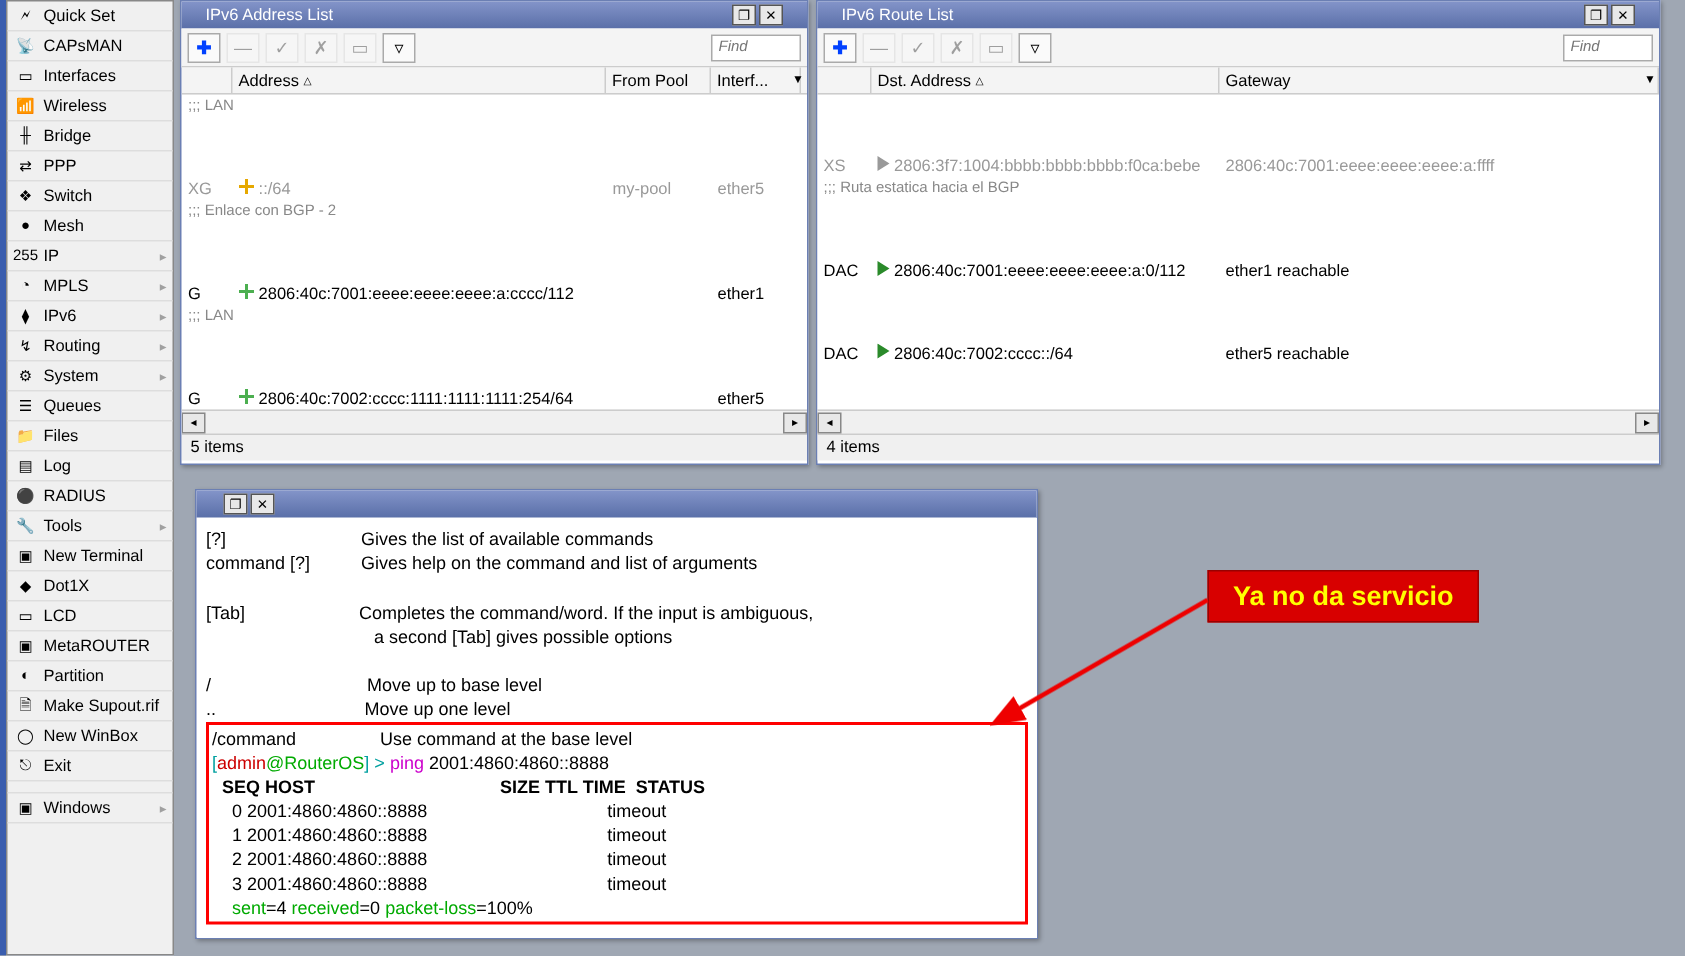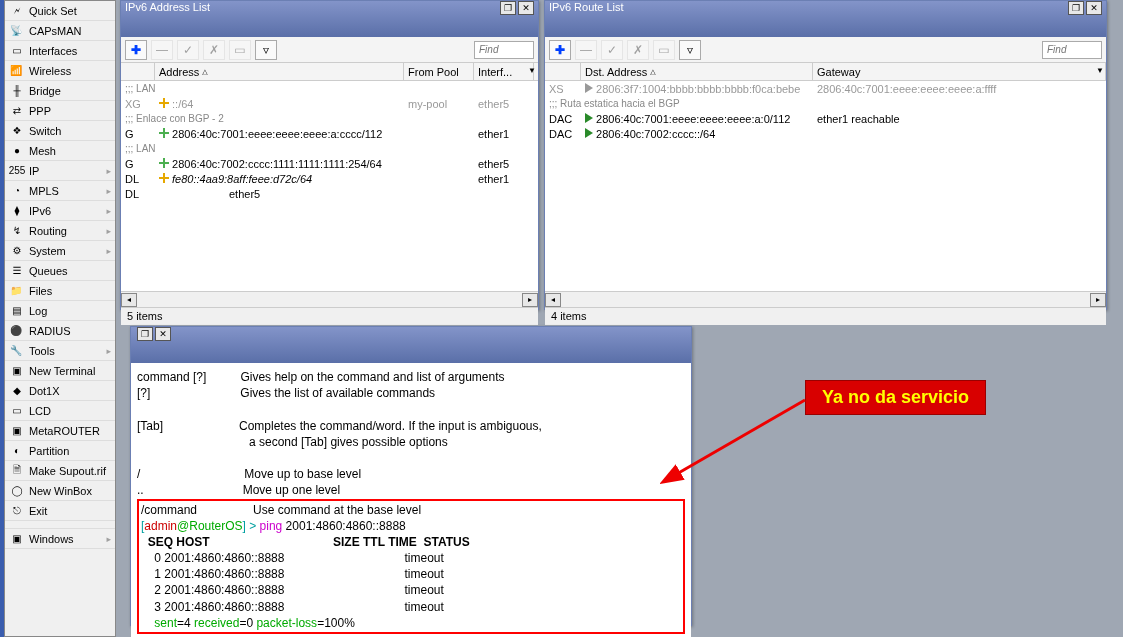--- a/index.html
+++ b/index.html
@@ -6,37 +6,37 @@
 body { background: #9fa7b3; width: 1123px; height: 637px; overflow: hidden; position: relative; font-size: 11px; }
 
 .sidebar { position: absolute; left: 4px; top: 0; width: 112px; background: #f0f0f0; border: 1px solid #888; height: 637px; }
 .side-item { height: 20px; display: flex; align-items: center; padding: 0 4px; cursor: pointer; border-bottom: 1px solid #ddd; white-space: nowrap; }
 .side-icon { width: 16px; height: 16px; margin-right: 4px; display: inline-flex; align-items: center; justify-content: center; font-size: 10px; }
 .side-sub { color: #a0a0a0; margin-left: auto; font-size: 9px; }
 
 .vstrip { position: absolute; left: 0; top: 0; width: 4px; height: 637px; background: #3a5dae; }
 
 .window { position: absolute; background: #fff; border: 1px solid #6b7fb3; box-shadow: 1px 1px 3px rgba(0,0,0,0.3); }
-.titlebar { height: 36px; background: linear-gradient(#8394c9, #5a6fa8); color: #fff; display: flex; align-items: flex-start; padding: 0 4px; font-size: 11px; }
+.titlebar { height: 18px; background: linear-gradient(#8394c9, #5a6fa8); color: #fff; display: flex; align-items: center; padding: 0 16px; font-size: 11px; }
 .titlebar .title { flex: 1; }
 .titlebtn { width: 16px; height: 14px; background: #e8e8e8; border: 1px solid #555; margin-left: 2px; display: flex; align-items: center; justify-content: center; font-size: 9px; color: #000; cursor: pointer; }
 
 .toolbar { height: 26px; background: #f4f4f4; border-bottom: 1px solid #ccc; display: flex; align-items: center; padding: 0 4px; gap: 4px; }
 .tbtn { width: 22px; height: 20px; border: 1px solid #aaa; background: #fafafa; display: flex; align-items: center; justify-content: center; cursor: pointer; font-size: 12px; }
 .tbtn.blue { color: #0040ff; font-weight: bold; }
 .tbtn.disabled { opacity: 0.35; border-color: #ccc; }
 .findbox { margin-left: auto; width: 60px; height: 18px; border: 1px solid #aaa; padding: 0 4px; font-size: 10px; color: #888; font-style: italic; }
 
 .gridhead { height: 18px; background: #f4f4f4; border-bottom: 1px solid #ccc; display: flex; position: relative; }
 .gh { border-right: 1px solid #ccc; padding: 2px 4px; font-size: 11px; display: flex; align-items: center; }
 .gh .tri { margin-left: 3px; font-size: 7px; }
 .gh-end { position: absolute; right: 2px; top: 3px; font-size: 8px; }
 
 .gridbody { overflow: auto; background: #fff; }
-.grow { height: 15px; display: flex; align-items: center; font-size: 11px; }
+.grow { height: 15px; display: flex; align-items: center; font-size: 11px; margin-top: 40px; }
 .gcell { padding: 0 4px; overflow: hidden; white-space: nowrap; }
 .grouprow { height: 15px; color: #888; font-size: 10px; padding-left: 4px; display: flex; align-items: center; }
 
 .scrollrow { height: 16px; background: #f0f0f0; border-top: 1px solid #ccc; display: flex; align-items: center; }
 .sarrow { width: 16px; height: 14px; border: 1px solid #888; background: #e8e8e8; font-size: 8px; display: flex; align-items: center; justify-content: center; }
 
 .statusbar { height: 18px; background: #f0f0f0; border-top: 1px solid #ccc; padding: 2px 6px; font-size: 11px; }
 
 .term-body { background: #fff; font-family: 'Courier New', monospace; font-size: 12px; padding: 6px; line-height: 1.35; overflow: auto; }
 .term-cyan { color: #00a0a0; }
@@ -282,38 +282,39 @@
       </div>
       <div class="grouprow">;;; Ruta estatica hacia el BGP</div>
       <div class="grow">
         <div class="gcell" style="width:36px;">DAC</div>
         <div class="gcell" style="width:232px;"><span class="play-ic" style=""></span> 2806:40c:7001:eeee:eeee:eeee:a:0/112</div>
         <div class="gcell" style="flex:1;">ether1 reachable</div>
       </div>
       <div class="grow">
         <div class="gcell" style="width:36px;">DAC</div>
         <div class="gcell" style="width:232px;"><span class="play-ic" style=""></span> 2806:40c:7002:cccc::/64</div>
+        <div class="gcell" style="flex:1;">ether5 reachable</div>
       </div>
     </div>
   <div class="scrollrow">
     <span class="sarrow">◂</span>
     <span style="flex:1"></span>
     <span class="sarrow">▸</span>
   </div>
   <div class="statusbar">4 items</div>
 </div>
 
 <div class="window" style="left:130px; top:326px; width:562px; height:300px;">
   <div class="titlebar">
     <span class="titlebtn">❐</span>
     <span class="titlebtn">✕</span>
   </div>
   <div class="term-body" style="height:280px">
+<div><span>[?]</span><span style="display:inline-block;width:90px"></span><span>Gives the list of available commands</span></div>
 <div><span>command [?]</span><span style="display:inline-block;width:34px"></span><span>Gives help on the command and list of arguments</span></div>
-<div><span>[?]</span><span style="display:inline-block;width:90px"></span><span>Gives the list of available commands</span></div>
 <div>&nbsp;</div>
 <div><span>[Tab]</span><span style="display:inline-block;width:76px"></span><span>Completes the command/word. If the input is ambiguous,</span></div>
 <div><span style="display:inline-block;width:112px"></span><span>a second [Tab] gives possible options</span></div>
 <div>&nbsp;</div>
 <div><span>/</span><span style="display:inline-block;width:104px"></span><span>Move up to base level</span></div>
 <div><span>..</span><span style="display:inline-block;width:99px"></span><span>Move up one level</span></div>
 <div class="redbox">
 <div><span>/command</span><span style="display:inline-block;width:56px"></span><span>Use command at the base level</span></div>
 <div><span class="term-cyan">[</span><span class="term-red">admin</span><span class="term-green">@</span><span class="term-green">RouterOS</span><span class="term-cyan">] &gt; </span><span class="term-mag">ping</span><span> 2001:4860:4860::8888</span></div>
 <div class="term-bold" style="white-space:pre">  SEQ HOST                                     SIZE TTL TIME  STATUS</div>

